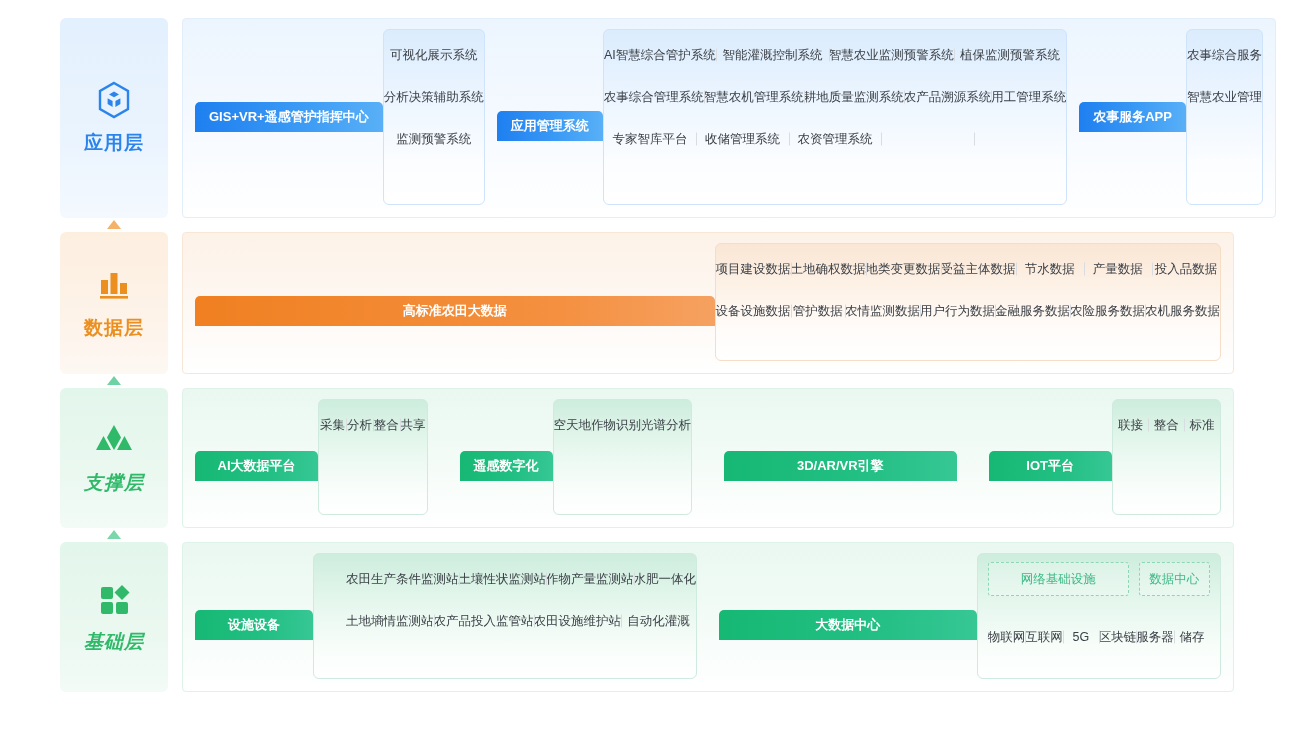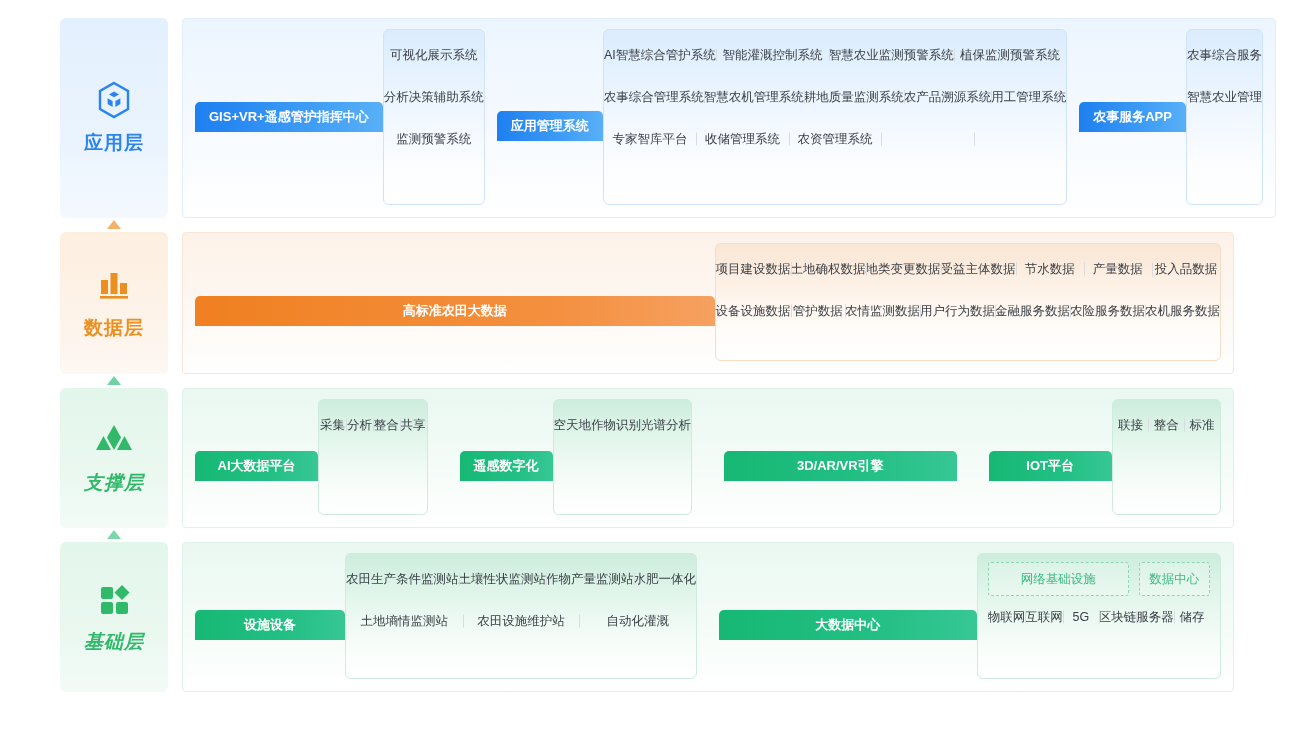--- a/index.html
+++ b/index.html
@@ -320,38 +320,39 @@
         </svg>
       </span>
       <span class="ltext">基础层</span>
     </div>
 
     <div class="layer-panel panel-green">
       <div class="groups" style="height:100%; gap:22px;">
 
         <div class="group" style="flex:1 1 0; height:100%;">
           <div class="tab t-green tab-wide">设施设备</div>
-          <div class="body b-green" style="width:100%;">
+          <div class="body b-green" style="width:100%;padding-left:32px;">
             <div class="row even">
               <div class="cell">农田生产条件监测站</div>
               <div class="cell">土壤性状监测站</div>
               <div class="cell">作物产量监测站</div>
               <div class="cell">水肥一体化</div>
             </div>
             <div class="row even">
               <div class="cell">土地墒情监测站</div>
+              <div class="cell">农产品投入监管站</div>
               <div class="cell">农田设施维护站</div>
               <div class="cell">自动化灌溉</div>
             </div>
           </div>
         </div>
 
         <div class="group" style="flex:1 1 0; height:100%;">
           <div class="tab t-green tab-wide">大数据中心</div>
-          <div class="body b-green" style="width:100%;">
+          <div class="body b-green" style="width:100%;gap:20px;">
             <div class="dashed-row">
               <div class="dashed-box" style="flex:2 1 0;">网络基础设施</div>
               <div class="dashed-box" style="flex:1 1 0;">数据中心</div>
             </div>
             <div class="row even" style="padding:0 10px;">
               <div class="cell">物联网</div>
               <div class="cell">互联网</div>
               <div class="cell">5G</div>
               <div class="cell">区块链</div>
               <div class="cell">服务器</div>

